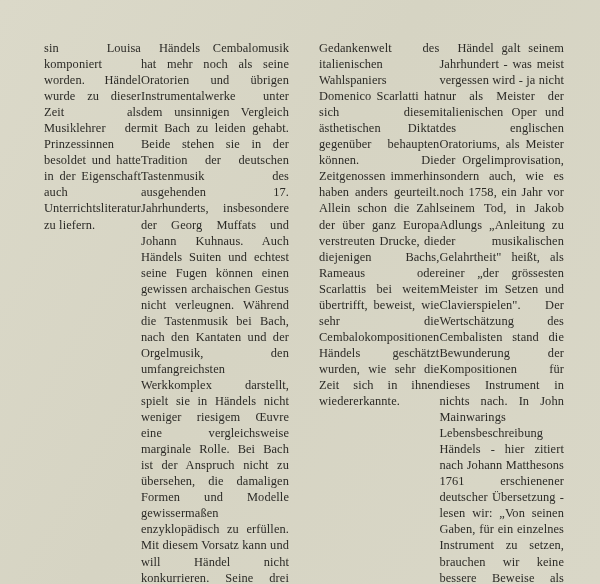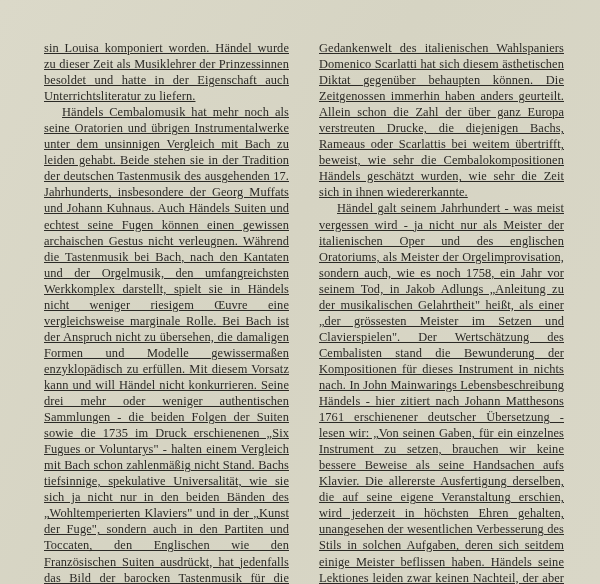--- a/index.html
+++ b/index.html
@@ -23,22 +23,21 @@
     padding: 40px 36px 30px 44px;
   }
   .columns {
     display: flex;
     gap: 30px;
     height: 100%;
   }
   .col {
     flex: 1 1 0;
     display: flex;
-    flex-direction: column;
-    text-decoration: underline;
+    flex-direction: row;
   }
   .par {
     margin: 0;
     text-align: justify;
     text-justify: inter-word;
     font-size: 12.4px;
     line-height: 16.05px;
     hyphens: manual;
     letter-spacing: 0.1px;
   }

